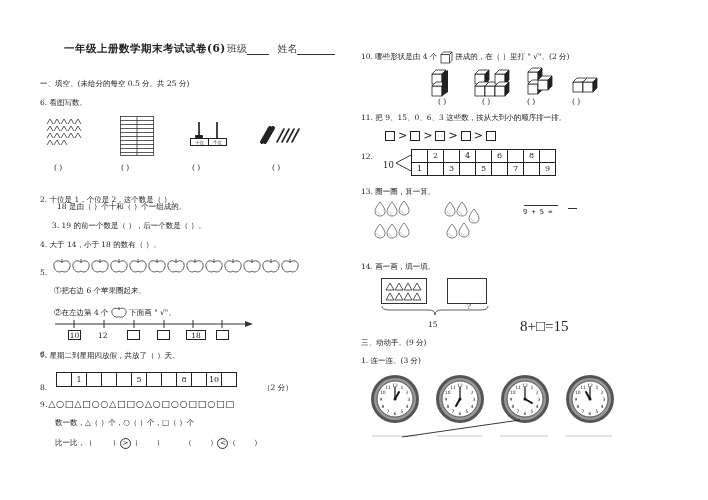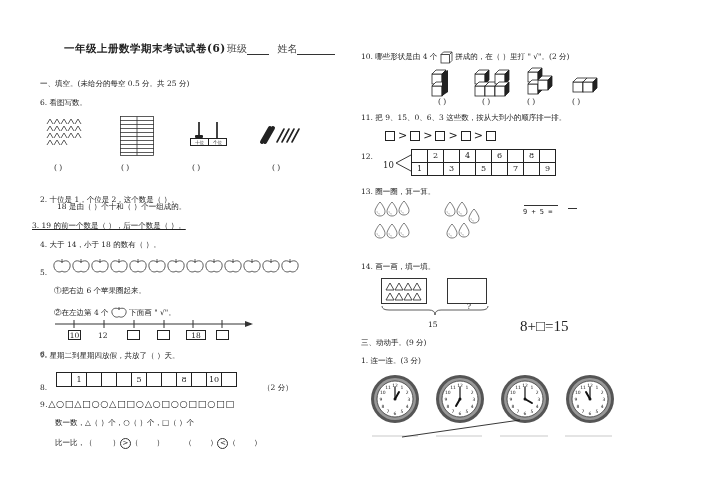--- a/index.html
+++ b/index.html
@@ -70,21 +70,21 @@
     <line x1="32" y1="16" x2="39" y2="3" stroke-width="1.6"></line>
   </g>
 </svg>
 <div class="abs paren" style="left:54px;top:163px;">(      )</div>
 <div class="abs paren" style="left:121px;top:163px;">(      )</div>
 <div class="abs paren" style="left:192px;top:163px;">(      )</div>
 <div class="abs paren" style="left:272px;top:163px;">(      )</div>
 
 <div class="abs t" style="left:40px;top:181px;margin-top:14px;">2. 十位是 1，个位是 2，这个数是（        ）。</div>
 <div class="abs t" style="left:57px;top:202px;">18 是由（      ）个十和（      ）个一组成的。</div>
-<div class="abs t" style="left:32px;top:221px;text-decoration:underline;">3. 19 的前一个数是（      ），后一个数是（      ）。</div>
+<div class="abs t" style="left:52px;top:221px;">3. 19 的前一个数是（      ），后一个数是（      ）。</div>
 <div class="abs t" style="left:40px;top:240px;">4. 大于 14，小于 18 的数有（                              ）。</div>
 
 <div class="abs t" style="left:40px;top:268px;">5.</div>
 <svg id="apples" style="left:53px;top:258px;" width="250" height="16">
     <g transform="translate(0,0)">
       <path d="M9 4 C4 1 0 4 1 9 C2 14 7 15 9 13 C11 15 16 14 17 9 C18 4 14 1 9 4 Z" fill="#fff" stroke="#333" stroke-width="0.8"></path>
       <line x1="9" y1="1" x2="9" y2="5" stroke="#333" stroke-width="0.8"></line>
     </g>
     <g transform="translate(19,0)">
       <path d="M9 4 C4 1 0 4 1 9 C2 14 7 15 9 13 C11 15 16 14 17 9 C18 4 14 1 9 4 Z" fill="#fff" stroke="#333" stroke-width="0.8"></path>

